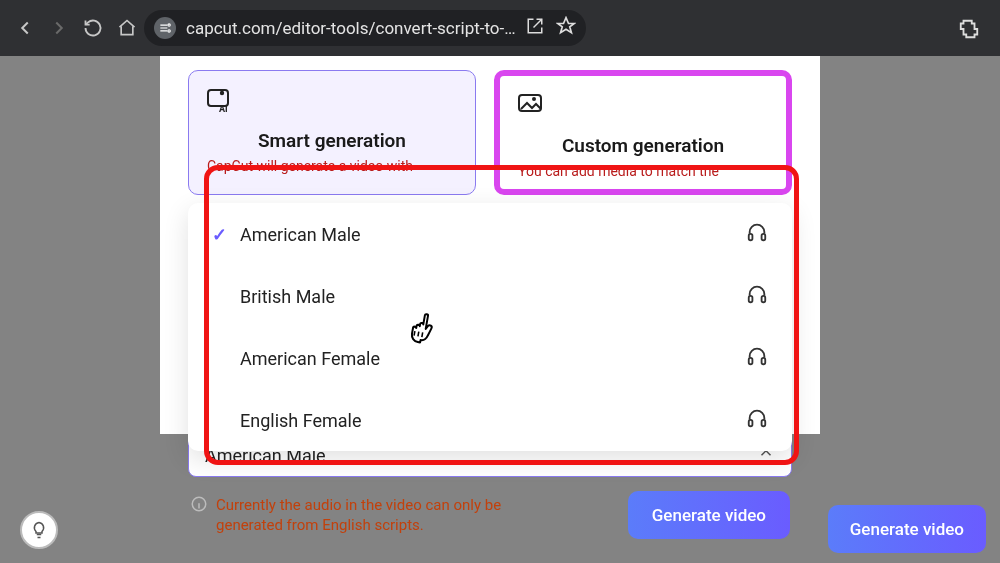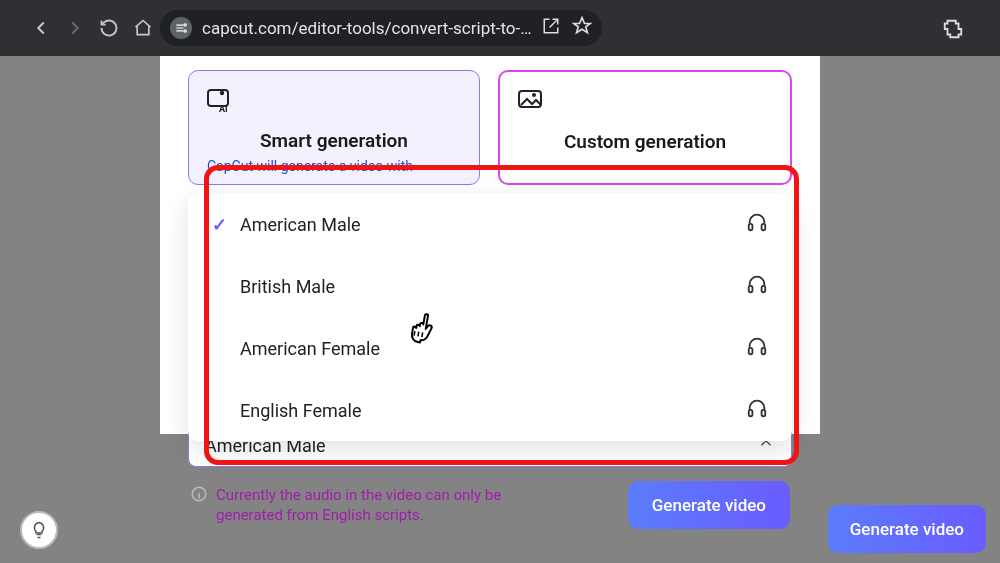--- a/index.html
+++ b/index.html
@@ -11,21 +11,21 @@
     overflow: hidden;
     position: relative;
   }
 
   
   .chrome-bar {
     height: 56px;
     background: #2f3033;
     display: flex;
     align-items: center;
-    padding: 0 24px;
+    padding: 0 8px;
     color: #c7c7c7;
   }
   .chrome-icon {
     width: 34px; height: 34px;
     display: flex; align-items: center; justify-content: center;
     border-radius: 50%;
     color: #c7c7c7;
   }
   .url-chip {
     display: flex; align-items: center; gap: 10px;
@@ -78,27 +78,27 @@
     left: 160px; top: 56px;
     width: 660px; height: 378px;
     background: #fff;
     display:flex; flex-direction:column;
     z-index: 2;
   }
   .cards-row {
     display:flex; gap:18px; padding: 14px 28px 0 28px;
   }
   .card {
-    flex:1; border:2px solid #d946ef; border-radius:10px;
+    flex:1; border:6px solid #d946ef; border-radius:10px;
     padding: 16px 18px 10px 18px;
     background:#fff;
   }
   .card.selected { border:1.5px solid #8a7af0; background:#f4f1ff; }
   .card-title { font-size:19px; font-weight:600; color:#1a1a1a; margin-top:12px;text-align:center;}
-  .card-sub { font-size:14px; color:#1d4ed8; margin-top:6px; overflow:hidden; white-space:nowrap; text-overflow:ellipsis; max-width: 260px;}
+  .card-sub { font-size:14px; color:#b91c1c; margin-top:6px; overflow:hidden; white-space:nowrap; text-overflow:ellipsis; max-width: 260px;}
 
   
   .voice-wrap { position:relative; padding: 0 28px; margin-top:8px; flex:1;}
   .voice-panel {
     position:absolute; left:28px; right:28px; top:0;
     background:#fff; border-radius:10px;
     box-shadow: 0 8px 26px rgba(0,0,0,0.12);
     z-index:3;
   }
   .voice-item {
@@ -138,21 +138,21 @@
     z-index:5;
     font-size:30px;
     transform: scaleX(-1) rotate(-10deg);
     pointer-events:none;
   }
 
   .modal-footer {
     display:flex; align-items:center; gap:14px;
     padding: 14px 30px 16px 30px;
   }
-  .note { color:#a21caf; font-size:15px; line-height:1.35; max-width:330px;}
+  .note { color:#c2410c; font-size:15px; line-height:1.35; max-width:330px;}
   .note-row { display:flex; gap:8px; align-items:flex-start;}
   .gen-btn {
     margin-left:auto;
     background: linear-gradient(90deg,#5b7cfa,#6a5cff);
     color:#fff; font-size:17px; font-weight:500;
     padding: 14px 24px; border-radius:10px;
     cursor:pointer;
   }
 
   
@@ -275,20 +275,21 @@
       <div class="card-title">Smart generation</div>
       <div class="card-sub">CapCut will generate a video with</div>
     </div>
     <div class="card">
       <svg width="30" height="26" viewBox="0 0 30 26">
         <rect x="1" y="3" width="22" height="16" rx="3" fill="none" stroke="#222" stroke-width="2"></rect>
         <circle cx="16" cy="7" r="2" fill="#222"></circle>
         <path d="M3 17l6-6 5 5 4-4 5 5" fill="none" stroke="#222" stroke-width="2"></path>
       </svg>
       <div class="card-title">Custom generation</div>
+      <div class="card-sub">You can add media to match the</div>
     </div>
   </div>
 
   <div class="voice-wrap">
     <div class="voice-panel">
       <div class="voice-item">
         <span class="chk">✓</span>
         <span class="label">American Male</span>
         <span class="head">
           <svg width="22" height="22" viewBox="0 0 24 24" fill="none" stroke="#333" stroke-width="2">

